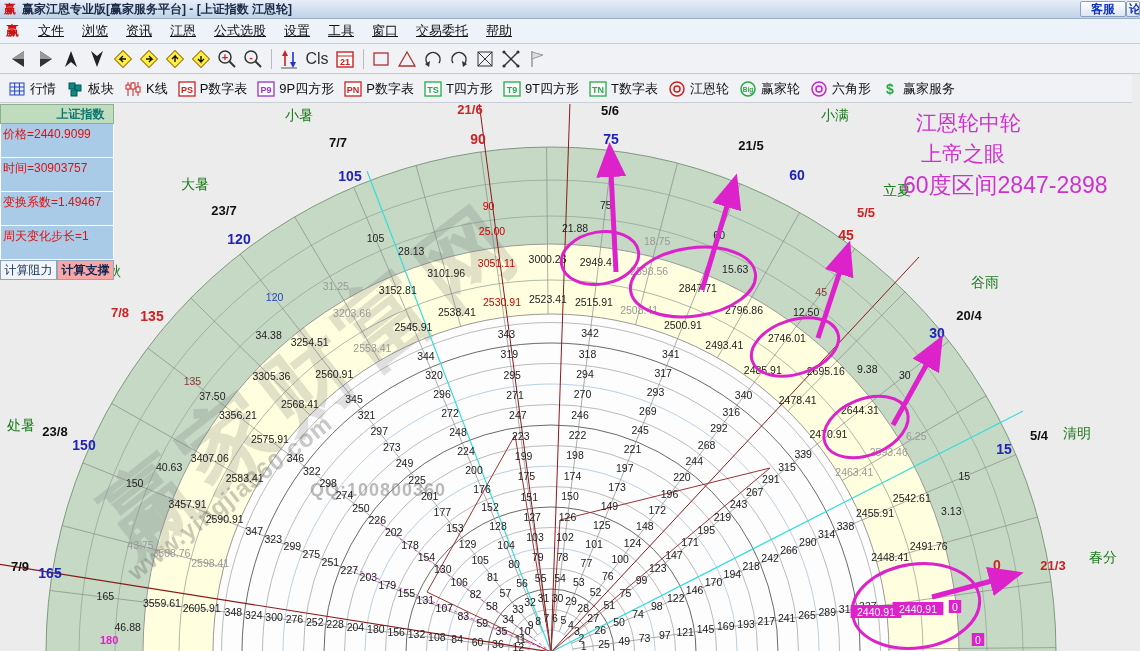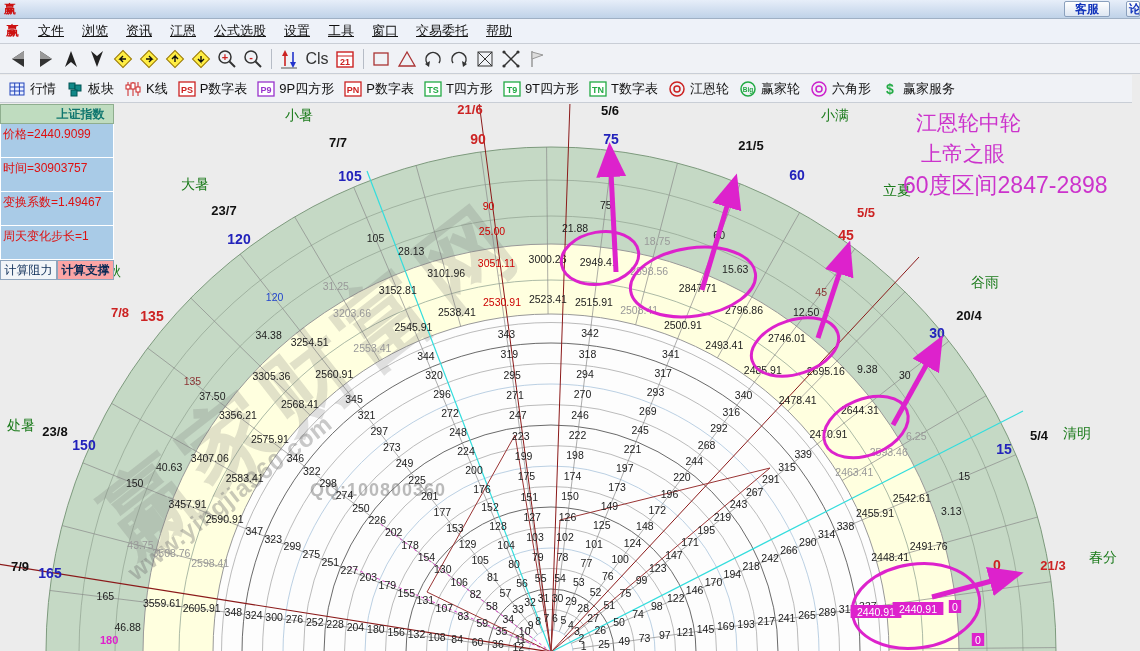--- a/index.html
+++ b/index.html
@@ -4,21 +4,21 @@
 <style>
   * { margin:0; padding:0; box-sizing:border-box; }
   html,body { width:1140px; height:651px; overflow:hidden; font-family:"Liberation Sans", sans-serif; }
   #app { position:relative; width:1140px; height:651px; background:#ececec; }
 
   
   #titlebar { position:absolute; top:0; left:0; width:1140px; height:19px;
     background:linear-gradient(#e7eef9,#bfd2e8); border-bottom:1px solid #9fb0c4;
     display:flex; align-items:center; font-size:12px; color:#1b2a45; font-weight:bold; }
   #titlebar .logo { color:#cc1111; font-weight:bold; margin:0 6px 0 4px; font-size:12px; }
-  #title-buttons { margin-left:auto; display:flex; align-items:center; gap:16px; padding-right:0; }
+  #title-buttons { margin-left:auto; display:flex; align-items:center; gap:0; padding-right:0; }
   .tb-btn { font-size:12px; font-weight:bold; color:#1133bb; background:linear-gradient(#ffffff,#dde6f2);
     border:1px solid #8aa0bd; border-radius:2px; padding:0 10px; height:16px; line-height:14px; }
   .tb-btn.partial { width:14px; overflow:hidden; padding:0 2px; }
 
   
   #menubar { position:absolute; top:19px; left:0; width:1140px; height:25px; background:#eef2f9;
     border-bottom:1px solid #c9ced6; display:flex; align-items:center; font-size:13px; color:#111; }
   #menubar .logo { color:#cc1111; font-weight:bold; margin:0 10px 0 6px; }
   .menu-item { padding:0 9px; cursor:default;text-decoration:underline; }
 
@@ -48,20 +48,21 @@
   #panel .btns div { flex:1; height:20px; line-height:19px; text-align:center; border:1px solid #8fa5bd; color:#0a2a55; }
   #panel .btns .b1 { background:#f2f5f8; }
   #panel .btns .b2 { background:#fca5a5;font-weight:bold; }
 </style>
 </head>
 <body>
 
 <div id="app">
   <div id="titlebar">
     <span class="logo">赢</span>
+    <span>赢家江恩专业版[赢家服务平台] - [上证指数 江恩轮]</span>
     <div id="title-buttons">
       <span class="tb-btn">客服</span>
       <span class="tb-btn partial">论</span>
     </div>
   </div>
 
   <div id="menubar">
     <span class="logo">赢</span>
 
   <span class="menu-item">文件</span>

